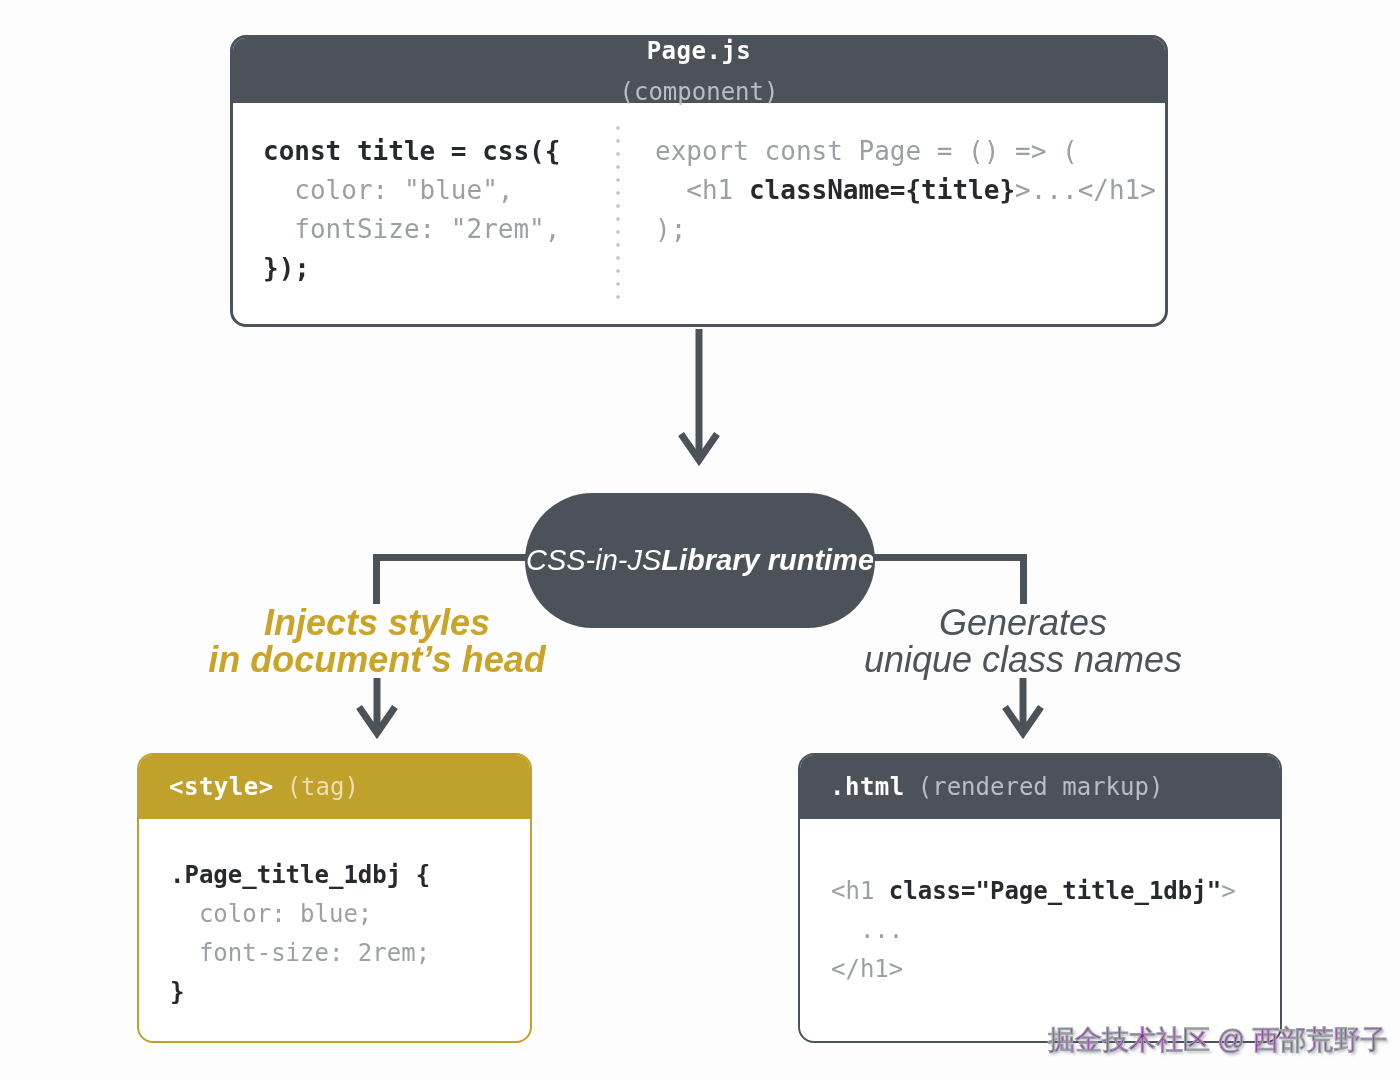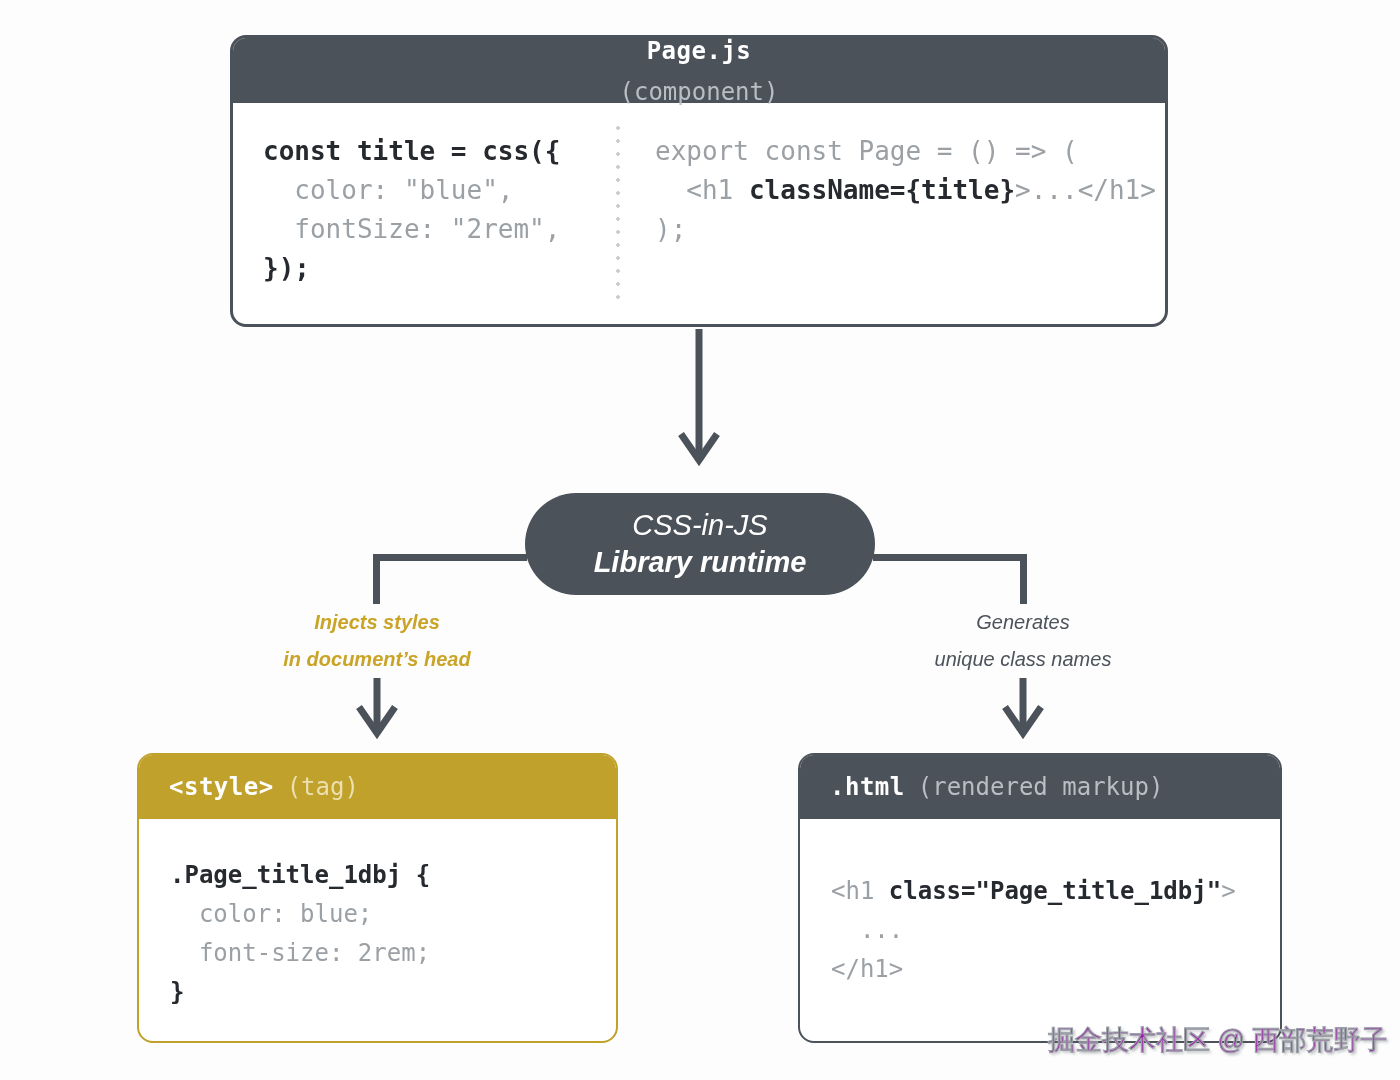--- a/index.html
+++ b/index.html
@@ -46,47 +46,47 @@
     width:4px;
     margin-top:24px;margin-bottom:0;height:176px;
     background-image:radial-gradient(circle 2px at 2px 2px,#cdcdcd 90%,transparent 100%);
     background-size:4px 13px;background-repeat:repeat-y;
   }
   .code-col-right{flex:1;padding-left:35px;}
   .seg-em{color:var(--code-em);font-weight:bold;}
   .seg-dim{color:var(--code-dim);}
   
   .pill{
-    position:absolute;left:525px;top:493px;width:350px;height:102px;
+    position:absolute;left:525px;top:493px;width:350px;height:135px;
     background:var(--dark);border-radius:68px;
-    display:flex;flex-direction:column;align-items:center;justify-content:center;
+    display:flex;flex-direction:row;align-items:center;justify-content:center;
     color:#fff;font-family:"Liberation Sans",sans-serif;font-style:italic;
     font-size:29px;line-height:37px;
   }
   .pill .pill-line2{font-weight:bold;}
   
   .hline,.vline{position:absolute;background:var(--dark);}
   .hline{height:7px;}
   .vline{width:7px;}
   
   .arrow{position:absolute;}
   .arrow svg{display:block;}
   .arrow line,.arrow polyline{stroke:var(--dark);stroke-width:7;fill:none;}
   
   .branch-label{
     position:absolute;width:400px;
     text-align:center;
     font-family:"Liberation Sans",sans-serif;font-style:italic;
-    font-size:20px;line-height:37px;
+    font-size:36px;line-height:37px;
   }
   .label-gold{color:var(--gold-text);font-weight:bold;}
   .label-gray{color:#4d535a;}
   
   .box-style{
-    left:137px;top:753px;width:481px;height:290px;
+    left:137px;top:753px;width:395px;height:290px;
     border:2.5px solid var(--gold);
   }
   .box-style .card-header{height:65px;background:var(--gold);margin:-1px;}
   .box-style .hdr-suffix{color:#ecdfb0;}
   .box-html{
     left:782px;top:753px;width:484px;height:290px;
     border:2.5px solid var(--dark);
     margin-left:16px;
   }
   .box-html .card-header{height:65px;background:var(--dark);margin:-1px;}

